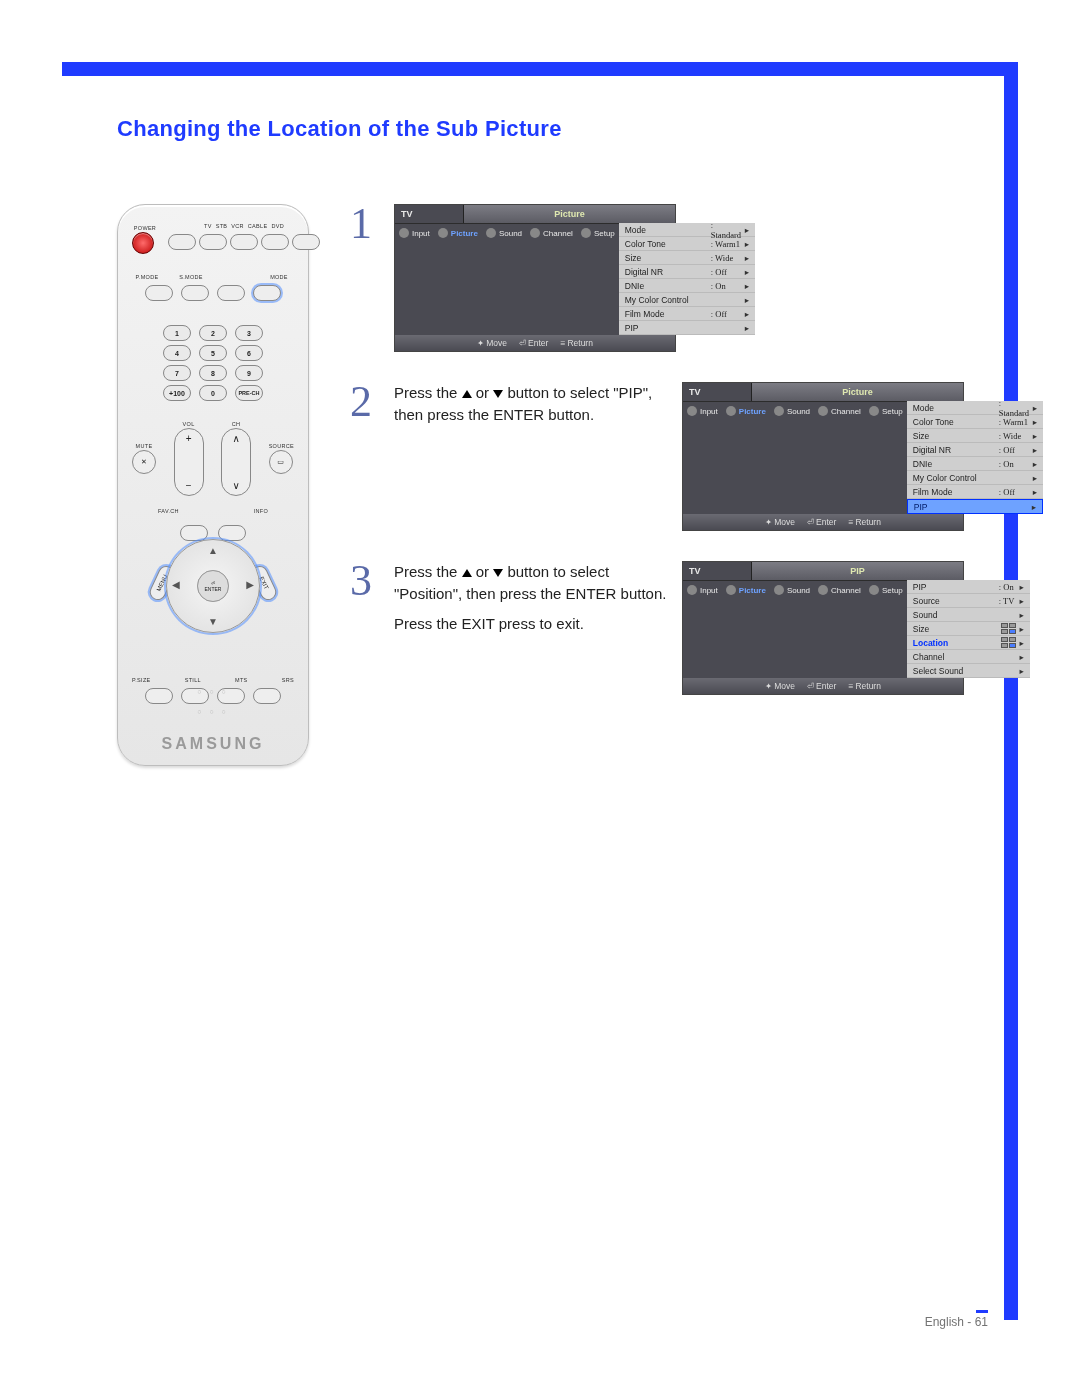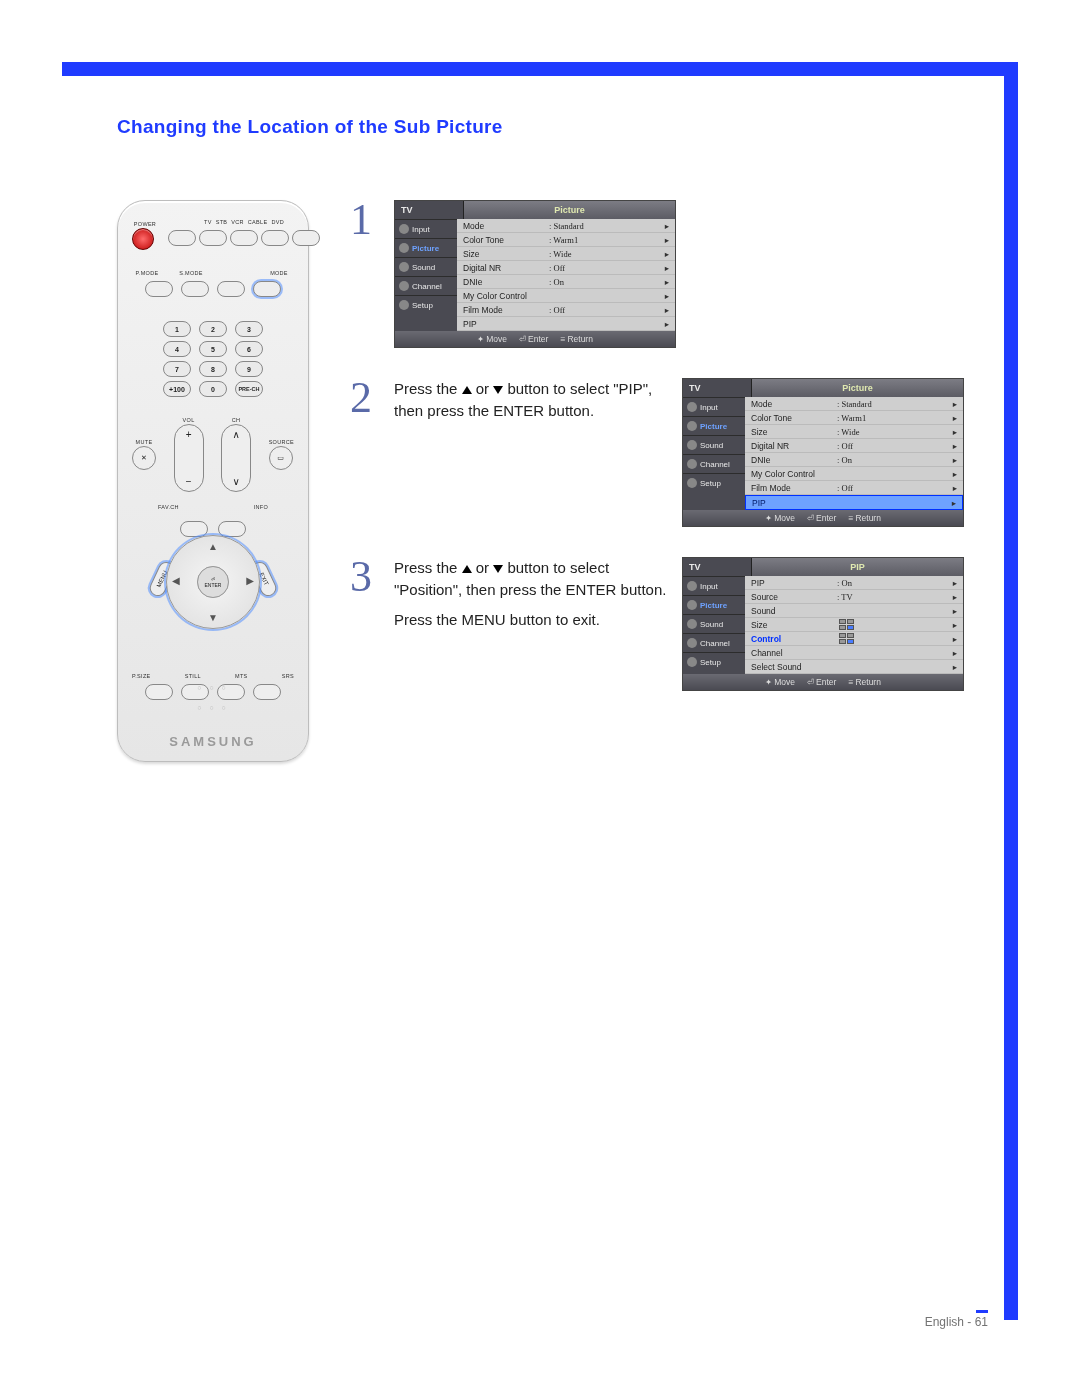--- a/index.html
+++ b/index.html
@@ -16,21 +16,21 @@
     width:1080px;height:1397px;
     background:#fff;position:relative;
     font-family:Arial,Helvetica,sans-serif;
     color:#222;
   }
   
   .border-top{position:absolute;left:62px;top:62px;width:956px;height:14px;background:var(--blue);}
   .border-right{position:absolute;right:62px;top:62px;width:14px;height:1258px;background:var(--blue);}
   .page{position:absolute;left:62px;top:76px;right:76px;bottom:62px;padding:40px 40px 40px 55px;}
 
-  .title{color:var(--blue);font-weight:700;font-size:19px;letter-spacing:.3px;}
+  .title{color:var(--blue);font-weight:700;font-size:22px;letter-spacing:.3px;}
 
   .content{display:flex;gap:28px;margin-top:62px;}
   .remote-col{width:205px;flex:0 0 205px;}
   .steps-col{flex:1;display:flex;flex-direction:column;gap:30px;}
 
   
   .remote{
     position:relative;width:190px;height:560px;
     background:linear-gradient(#f3f3f3,#e6e6e6);
     border:1px solid #bdbdbd;border-radius:28px;
@@ -51,21 +51,21 @@
   .rocker{width:28px;height:58px;border-radius:16px;background:#eee;border:1px solid #888;
           display:flex;flex-direction:column;align-items:center;justify-content:space-between;font-size:10px;padding:4px 0;}
   .nav-wrap{position:relative;width:130px;height:130px;margin:6px auto;}
   .nav-outer{position:absolute;inset:18px;border-radius:50%;border:1px solid #999;
              background:radial-gradient(#f5f5f5,#ddd);}
   .nav-outer::before{content:"";position:absolute;inset:30px;border:1px solid #aaa;border-radius:50%;background:#eee;}
   .nav-enter{position:absolute;left:50%;top:50%;transform:translate(-50%,-50%);width:30px;height:30px;
              border-radius:50%;background:#ddd;border:1px solid #999;display:flex;flex-direction:column;
              align-items:center;justify-content:center;font-size:5px;}
   .nav-arrow{position:absolute;font-size:10px;color:#555;}
-  .brand{position:absolute;bottom:12px;left:0;right:0;text-align:center;font-size:13px;
+  .brand{position:absolute;bottom:12px;left:0;right:0;text-align:center;font-size:16px;
          letter-spacing:3px;color:#9a9a9a;font-weight:700;}
   .dotset{position:absolute;left:0;right:0;text-align:center;font-size:7px;color:#bbb;letter-spacing:3px;}
 
   
   .step{display:flex;gap:14px;}
   .step-num{font-size:44px;color:#5a6aa8;font-family:"Times New Roman",serif;line-height:.9;width:30px;flex:0 0 30px;}
   .step-text{flex:1;font-size:15px;line-height:1.45;}
   .step-text p{margin:0 0 8px 0;}
   .tri-up,.tri-dn{display:inline-block;width:0;height:0;vertical-align:middle;}
   .tri-up{border-left:5px solid transparent;border-right:5px solid transparent;border-bottom:8px solid #000;}
@@ -73,21 +73,21 @@
 
   
   .osd{width:280px;flex:0 0 280px;border:1px solid #444;font-size:9px;color:#e8e8e8;
        background:#2e2e2e;align-self:flex-start;}
   .osd-title{display:flex;height:18px;}
   .osd-tv{flex:0 0 62px;background:#4a4a52;display:flex;align-items:center;padding-left:6px;
           font-weight:700;border-right:1px solid #222;}
   .osd-hdr{flex:1;background:linear-gradient(#7c7c84,#5c5c64);display:flex;align-items:center;
            justify-content:center;font-weight:700;color:#dfe8b0;}
   .osd-body{display:flex;}
-  .osd-side{flex:0 0 62px;background:#4a4a52;display:flex;flex-direction:column;}
+  .osd-side{flex:0 0 62px;background:#4a4a52;display:flex;flex-direction:row;}
   .osd-side .tab{height:18px;display:flex;align-items:center;gap:3px;padding:0 4px;font-size:8px;
                  border-top:1px solid #2c2c2c;}
   .osd-side .tab.active{color:#6ea2ff;font-weight:700;}
   .tab .ic{width:10px;height:10px;border-radius:50%;background:#888;flex:0 0 10px;}
   .osd-rows{flex:1;background:#cfcfcf;color:#222;}
   .osd-row{display:flex;align-items:center;height:13px;padding:0 6px;border-bottom:1px solid #bbb;font-size:8.5px;}
   .osd-row .k{flex:0 0 86px;}
   .osd-row .v{flex:1;font-family:Liberation Serif, serif;}
   .osd-row .ar{flex:0 0 8px;text-align:right;color:#333;}
   .osd-row.sel{background:#6ea2ff;color:#001a66;border:1px solid #0030ff;}
@@ -390,21 +390,21 @@
               <span><span class="sym">✦</span>Move</span>
               <span><span class="sym">⏎</span>Enter</span>
               <span><span class="sym">≡</span>Return</span>
             </div>
   </div>
     </div>
         <div class="step">
       <div class="step-num">3</div>
       <div class="step-text">
             <p>Press the <span class="tri-up"></span> or <span class="tri-dn"></span> button to select "Position", then press the ENTER button.</p>
-            <p>Press the MENU button to exit.</p>
+            <p>Press the EXIT press to exit.</p>
           </div>
       <div class="osd">
      <div class="osd-title">
         <div class="osd-tv">TV</div>
         <div class="osd-hdr">PIP</div>
      </div>
      <div class="osd-body">
         <div class="osd-side">
                 <div class="tab ">
         <span class="ic"></span>Input</div>
@@ -437,21 +437,21 @@
         <span class="k">Size</span>
         <span class="v"><span class="quad">
     <span class=""></span>
                       <span class=""></span>
     <span class=""></span>
                       <span class="on"></span>
                     </span></span>
         <span class="ar">▸</span>
                 </div>
                 <div class="osd-row  hl">
-        <span class="k">Control</span>
+        <span class="k">Location</span>
         <span class="v"><span class="quad">
     <span class=""></span>
                       <span class=""></span>
     <span class=""></span>
                       <span class="on"></span>
                     </span></span>
         <span class="ar">▸</span>
                 </div>
                 <div class="osd-row  ">
         <span class="k">Channel</span>

